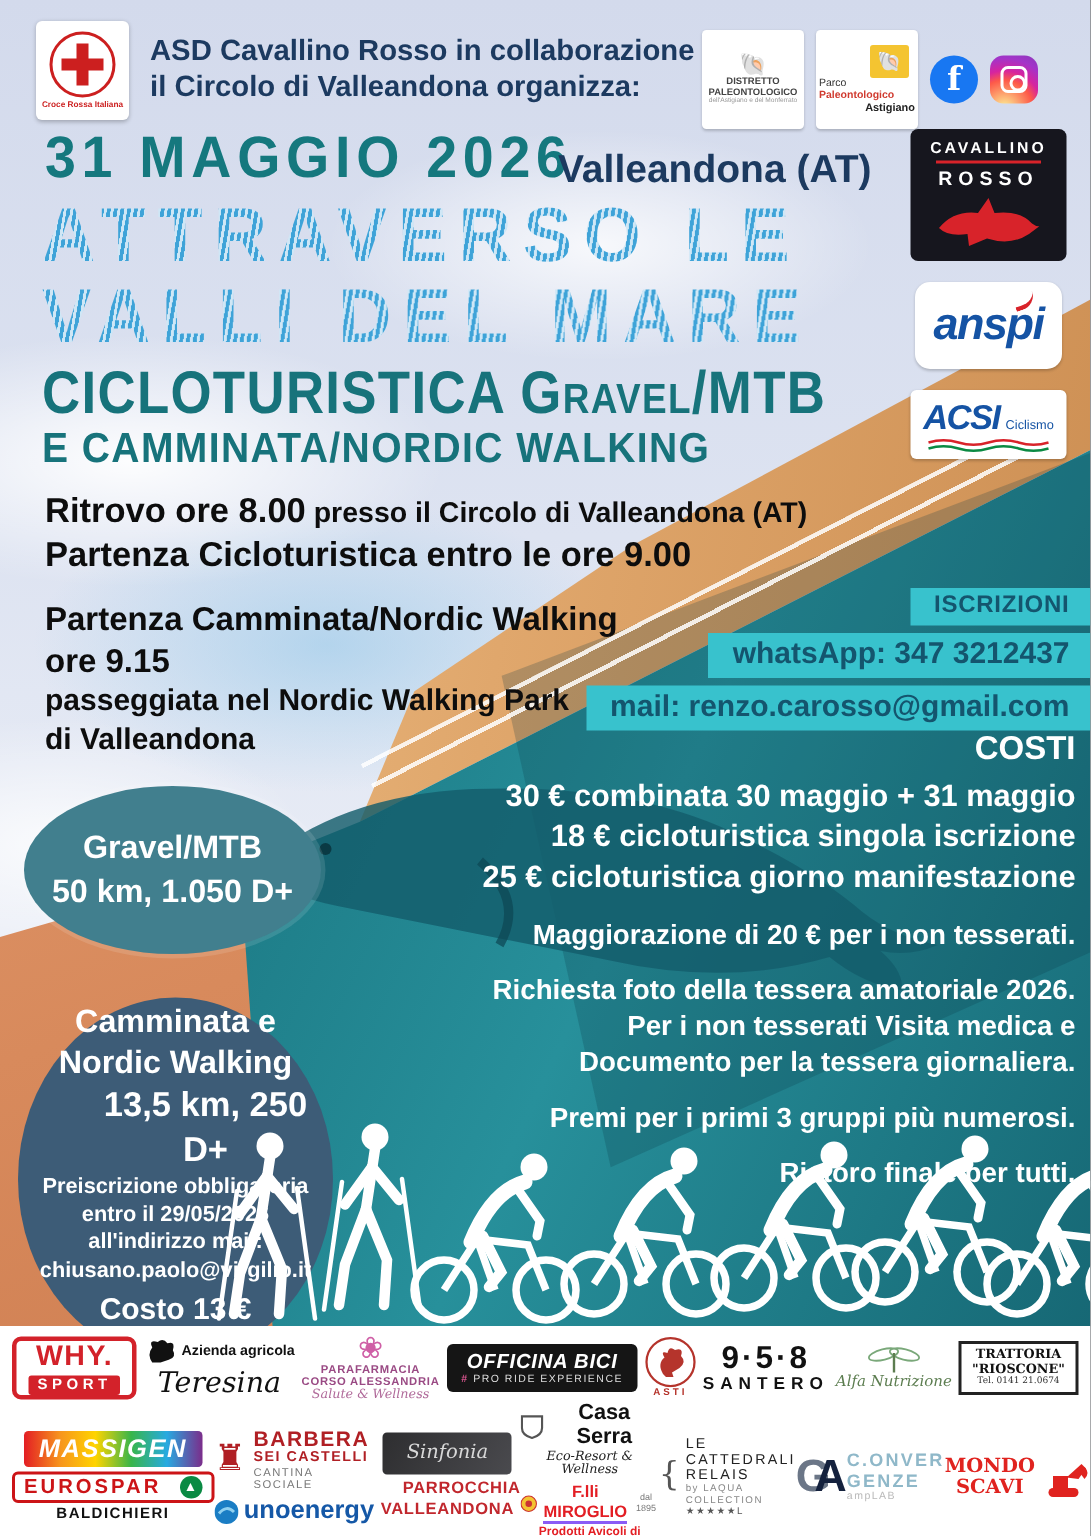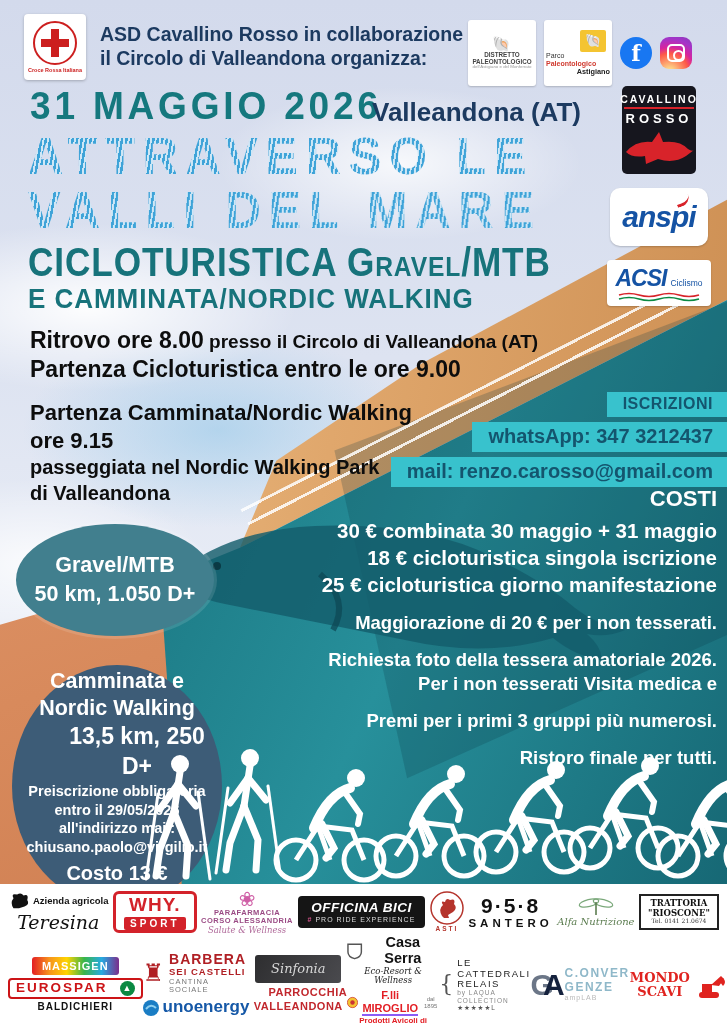--- a/index.html
+++ b/index.html
@@ -51,21 +51,21 @@
   .parco-t3{font-size:7.3px;color:#222;font-weight:800;text-align:right;width:100%;}
   .parco-shell{width:26px;height:22px;background:#f4c431;border-radius:2px;display:flex;align-items:center;justify-content:center;color:#fff;font-size:13px;align-self:flex-end;margin-right:4px;}
   .fb{width:32px;height:32px;border-radius:50%;background:#1877f2;color:#fff;font-weight:800;font-size:22px;
     display:flex;align-items:center;justify-content:center;font-family:"DejaVu Serif",serif;}
   .ig{width:32px;height:32px;border-radius:9px;position:relative;
     background:radial-gradient(circle at 30% 110%,#fdf497 0%,#fd5949 45%,#d6249f 60%,#a334c9 80%,#8a3ab9 100%);}
   .ig::before{content:"";position:absolute;left:7px;top:7px;width:14px;height:14px;border:2.2px solid #fff;border-radius:5px;}
   .ig::after{content:"";position:absolute;left:12.5px;top:12.5px;width:7px;height:7px;border:2.2px solid #fff;border-radius:50%;}
   
   .side-col{position:absolute;right:16px;top:86px;display:flex;flex-direction:column;align-items:center;gap:14px;}
-  .cav-box{width:74px;height:88px;background:#16161e;border-radius:5px;display:flex;flex-direction:column;align-items:center;padding-top:7px;box-sizing:border-box;}
+  .cav-box{width:104px;height:88px;background:#16161e;border-radius:5px;display:flex;flex-direction:column;align-items:center;padding-top:7px;box-sizing:border-box;}
   .cav-t1{color:#fff;font-size:10.5px;font-weight:700;letter-spacing:2px;}
   .cav-rule{width:70px;height:2px;background:#d8232a;margin:2px 0;}
   .cav-t2{color:#fff;font-size:13px;font-weight:800;letter-spacing:4px;}
   .anspi-box{width:98px;height:58px;background:#fff;border-radius:10px;display:flex;align-items:center;justify-content:center;box-shadow:0 1px 2px rgba(0,0,0,.2);position:relative;}
   .anspi-word{color:#1553a4;font-size:30px;font-weight:900;font-style:italic;letter-spacing:-1px;}
   .anspi-tick{position:absolute;right:18px;top:8px;width:14px;height:7px;border-bottom:3px solid #d8232a;border-radius:0 0 10px 0;transform:rotate(-18deg);}
   .acsi-box{width:104px;height:46px;background:#fff;border-radius:4px;display:flex;flex-direction:column;align-items:center;justify-content:center;box-shadow:0 1px 2px rgba(0,0,0,.2);}
   .acsi-row{display:flex;align-items:baseline;gap:4px;}
   .acsi-word{color:#1553a4;font-size:23px;font-weight:900;font-style:italic;letter-spacing:-1px;}
   .acsi-sub{color:#1553a4;font-size:8.5px;}
@@ -124,21 +124,21 @@
   .off-t1{font-style:italic;font-weight:900;font-size:13.5px;letter-spacing:.5px;}
   .off-t2{font-size:7px;color:#ddd;letter-spacing:1px;}
   .off-t2 b{color:#d4538c;}
   .san-1{font-size:21px;font-weight:900;color:#111;letter-spacing:2px;}
   .san-2{font-size:11.5px;font-weight:700;color:#111;letter-spacing:4px;}
   .alfa-n{font-size:10px;color:#5c7d50;}
   .trat-box{border:2px solid #222;padding:3px 7px;font-family:"DejaVu Serif",serif;}
   .trat-1{font-size:8.5px;font-weight:700;color:#111;}
   .trat-3{font-size:6px;color:#333;}
   .mas{background:linear-gradient(90deg,#e31e24,#f7941d,#ffd400,#39b54a,#27aae1,#7b2d8b);
-    color:#fff;font-weight:900;font-size:11px;letter-spacing:1px;padding:3px 10px;border-radius:3px;}
+    color:#fff;font-weight:900;font-style:italic;font-size:17px;letter-spacing:1px;padding:3px 10px;border-radius:3px;}
   .eur-box{border:2.5px solid #cc1417;border-radius:4px;padding:1px 6px;display:flex;align-items:center;gap:12px;}
   .eur-w{color:#cc1417;font-weight:900;font-size:13.5px;letter-spacing:2px;}
   .eur-tree{width:15px;height:15px;border-radius:50%;background:#0a8a43;color:#fff;font-size:9px;display:flex;align-items:center;justify-content:center;}
   .eur-b{font-size:10px;font-weight:900;color:#111;letter-spacing:1px;margin-top:2px;}
   .barb-row{display:flex;align-items:center;gap:5px;}
   .rook{color:#b01f24;font-size:24px;line-height:1;}
   .barb-1{font-size:14px;font-weight:900;color:#b01f24;letter-spacing:1px;}
   .barb-2{font-size:9.5px;font-weight:800;color:#b01f24;letter-spacing:1px;}
   .barb-3{font-size:7.5px;color:#777;letter-spacing:1px;}
   .uno{display:flex;align-items:center;gap:4px;}
@@ -262,20 +262,21 @@
   <div class="costi">
     <div class="c-title">COSTI</div>
     <div class="c-item">30 € combinata 30 maggio + 31 maggio</div>
     <div class="c-item">18 € cicloturistica singola iscrizione</div>
     <div class="c-item">25 € cicloturistica giorno manifestazione</div>
     <div class="c-gap"></div>
     <div class="c-note">Maggiorazione di 20 € per i non tesserati.</div>
     <div class="c-gap"></div>
     <div class="c-note">Richiesta foto della tessera amatoriale 2026.</div>
     <div class="c-note">Per i non tesserati Visita medica e</div>
+    <div class="c-note">Documento per la tessera giornaliera.</div>
     <div class="c-gap"></div>
     <div class="c-note">Premi per i primi 3 gruppi più numerosi.</div>
     <div class="c-gap"></div>
     <div class="c-note">Ristoro finale per tutti.</div>
   </div>
 
   <div class="badge1">
     <div>Gravel/MTB</div>
     <div>50 km, 1.050 D+</div>
   </div>
@@ -319,33 +320,33 @@
     <use href="#g-cyclist" x="278" y="6"></use>
     <use href="#g-cyclist" x="378" y="2"></use>
     <use href="#g-cyclist" x="478" y="-2"></use>
     <use href="#g-cyclist" x="572" y="-6"></use>
     <use href="#g-cyclist" x="660" y="2"></use>
   </svg>
 
   <div class="sponsors">
     <div class="srow">
       <div class="sp">
+        <div class="why-box">
+          <div class="why-w">WHY.</div>
+          <div class="why-s">SPORT</div>
+        </div>
+      </div>
+      <div class="sp">
         <div class="ter-top">
           <svg width="22" height="22" viewBox="0 0 24 24">
             <path d="M6,20 Q2,14 6,9 Q3,3 10,5 Q14,2 17,6 Q23,4 21,11 Q24,16 18,18 L12,20 Z" fill="#111"></path>
           </svg>
           <span>Azienda agricola</span>
         </div>
         <span class="script ter-name">Teresina</span>
-      </div>
-      <div class="sp">
-        <div class="why-box">
-          <div class="why-w">WHY.</div>
-          <div class="why-s">SPORT</div>
-        </div>
       </div>
       <div class="sp">
         <span style="color:#cf5fa6;font-size:20px;line-height:1;">❀</span>
         <span class="para-t">PARAFARMACIA</span>
         <span class="para-t">CORSO ALESSANDRIA</span>
         <span class="script para-s">Salute &amp; Wellness</span>
       </div>
       <div class="sp">
         <div class="off-box">
           <div class="off-t1">OFFICINA BICI</div>

